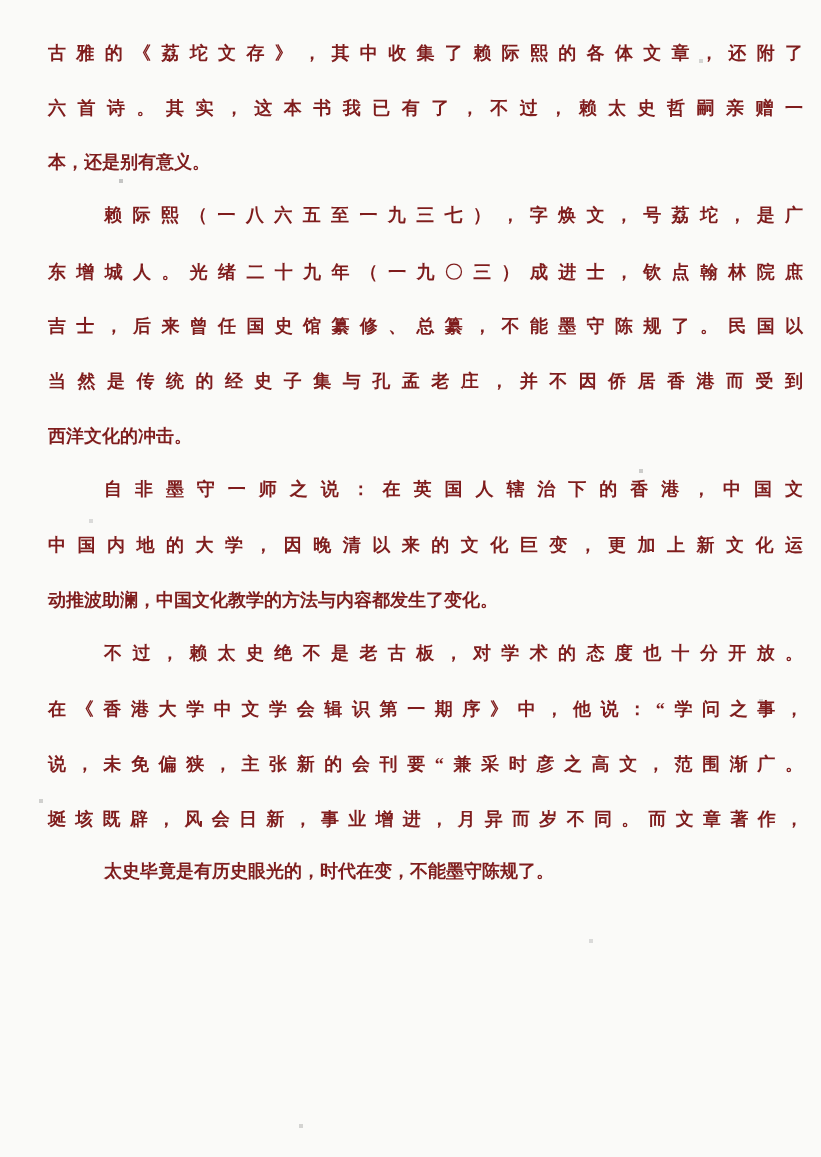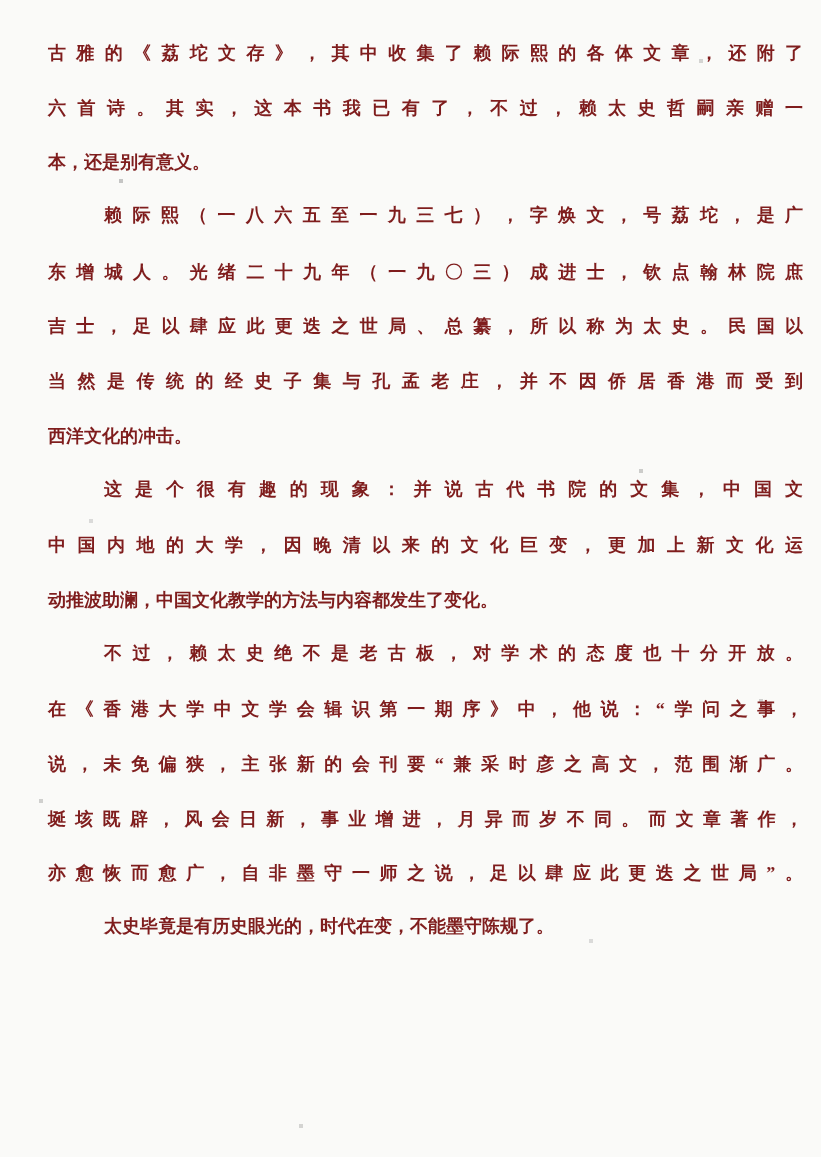--- a/index.html
+++ b/index.html
@@ -60,25 +60,24 @@
 <body style="background: rgb(250, 250, 248);">
 
 <div class="scan-noise"></div>
 
 <div class="text-column" id="text-column" style="color: rgb(20, 20, 20);">
     <div class="line fill">古雅的《荔坨文存》，其中收集了赖际熙的各体文章，还附了</div>
     <div class="line fill">六首诗。其实，这本书我已有了，不过，赖太史哲嗣亲赠一</div>
     <div class="line">本，还是别有意义。</div>
     <div class="line indent fill">赖际熙（一八六五至一九三七），字焕文，号荔坨，是广</div>
     <div class="line fill">东增城人。光绪二十九年（一九〇三）成进士，钦点翰林院庶</div>
-    <div class="line fill">吉士，足以肆应此更迭之世局、总纂，所以称为太史。民国以</div>
+    <div class="line fill">吉士，后来曾任国史馆纂修、总纂，不能墨守陈规了。民国以</div>
     <div class="line fill">当然是传统的经史子集与孔孟老庄，并不因侨居香港而受到</div>
     <div class="line">西洋文化的冲击。</div>
-    <div class="line indent fill">这是个很有趣的现象：并说古代书院的文集，中国文</div>
+    <div class="line indent fill">自非墨守一师之说：在英国人辖治下的香港，中国文</div>
     <div class="line fill">中国内地的大学，因晚清以来的文化巨变，更加上新文化运</div>
     <div class="line">动推波助澜，中国文化教学的方法与内容都发生了变化。</div>
     <div class="line indent fill">不过，赖太史绝不是老古板，对学术的态度也十分开放。</div>
     <div class="line fill">在《香港大学中文学会辑识第一期序》中，他说：“学问之事，</div>
     <div class="line fill">说，未免偏狭，主张新的会刊要“兼采时彦之高文，范围渐广。</div>
     <div class="line fill">埏垓既辟，风会日新，事业增进，月异而岁不同。而文章著作，</div>
-    <div class="line fill">亦愈恢而愈广，自非墨守一师之说，足以肆应此更迭之世局”。</div>
     <div class="line indent">太史毕竟是有历史眼光的，时代在变，不能墨守陈规了。</div>
   </div>
 
 </body></html>

